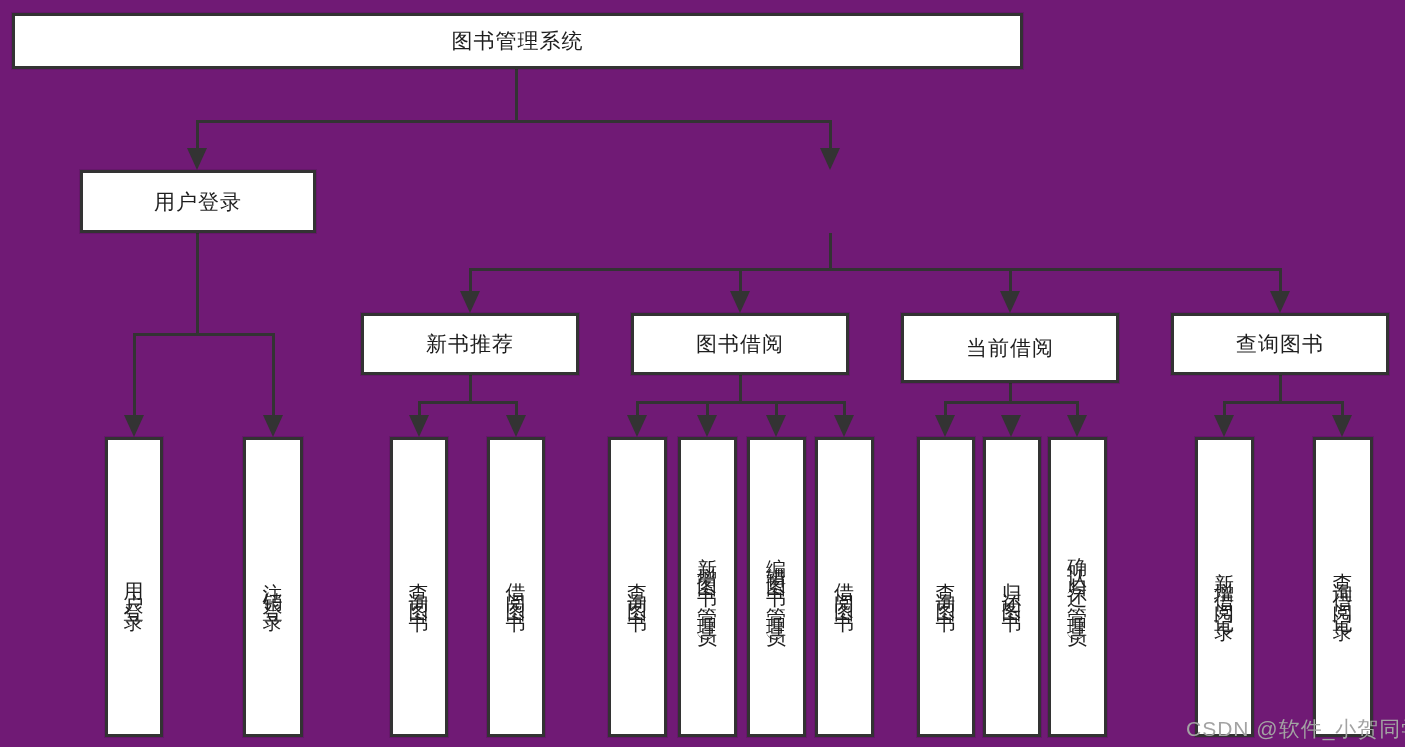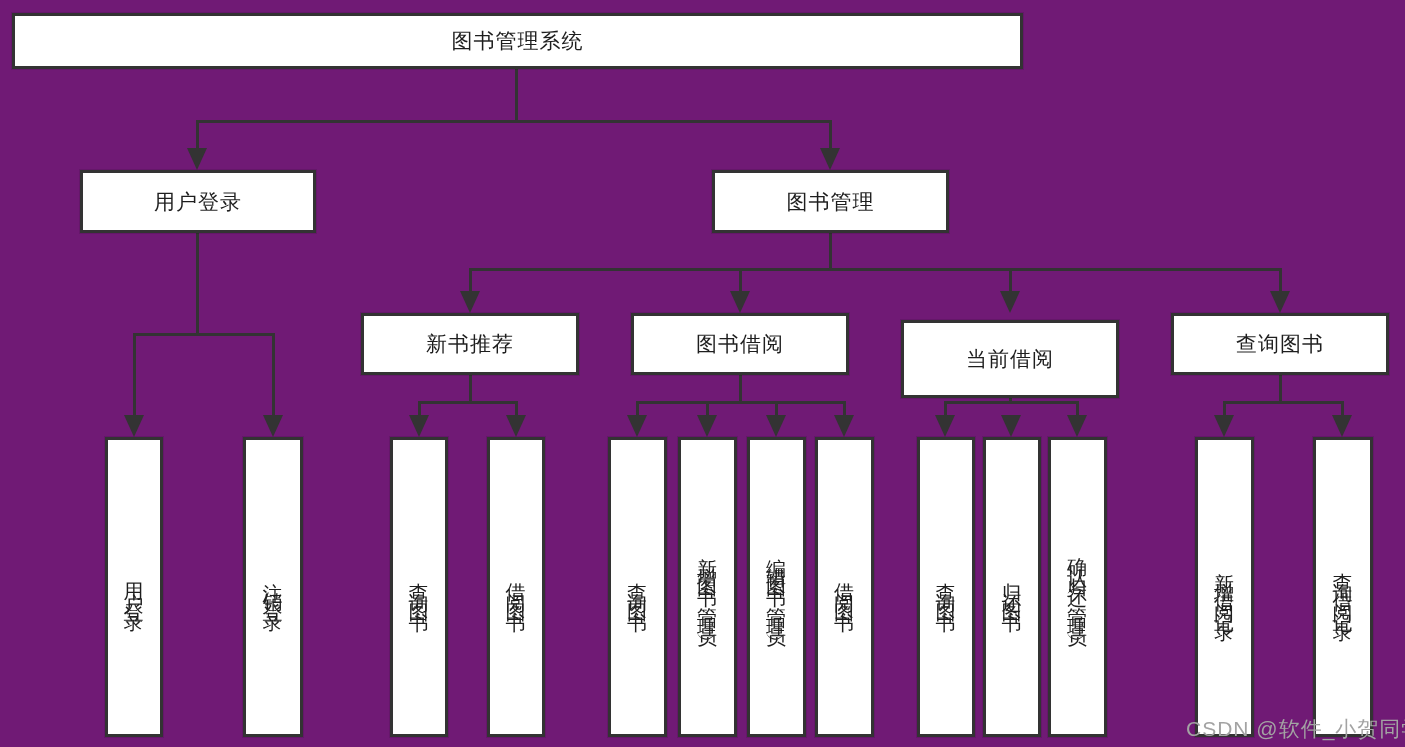--- a/index.html
+++ b/index.html
@@ -113,31 +113,28 @@
     <div class="arrow" style="left:1332px;top:415px;"></div>
   </div>
 
   <div class="node node-h" style="left:12px;top:13px;width:1011px;height:56px;">
     <span>图书管理系统</span>
   </div>
 
   <div class="node node-h" style="left:80px;top:170px;width:236px;height:63px;">
     <span>用户登录</span>
   </div>
-  <div class="node node-h" style="left:712px;top:170px;width:237px;height:63px;">
-    <span>图书管理</span>
-  </div>
 
   <div class="node node-h" style="left:361px;top:313px;width:218px;height:62px;">
     <span>新书推荐</span>
   </div>
   <div class="node node-h" style="left:631px;top:313px;width:218px;height:62px;align-items:center;">
     <span>图书借阅</span>
   </div>
-  <div class="node node-h" style="left:901px;top:320px;width:218px;height:78px;font-family:Liberation Serif, serif;">
+  <div class="node node-h" style="left:901px;top:313px;width:218px;height:70px;font-family:Liberation Serif, serif;">
     <span>当前借阅</span>
   </div>
   <div class="node node-h" style="left:1171px;top:313px;width:218px;height:62px;">
     <span>查询图书</span>
   </div>
 
   <div class="node node-v" style="left:105px;top:437px;width:58px;height:300px;">
     <span class="vtext">用户登录</span>
   </div>
   <div class="node node-v" style="left:243px;top:437px;width:60px;height:300px;">

